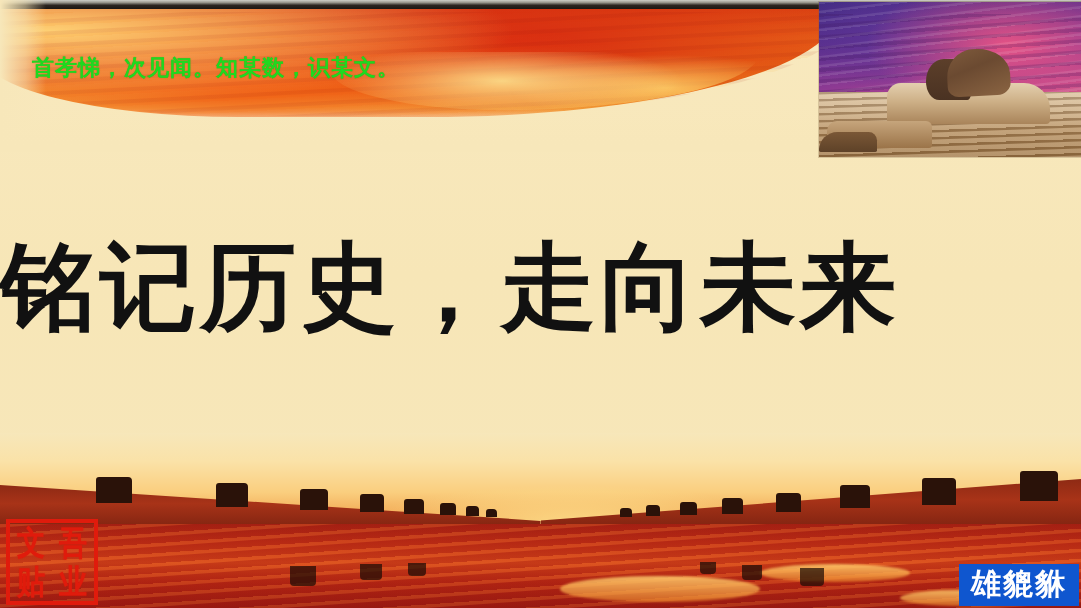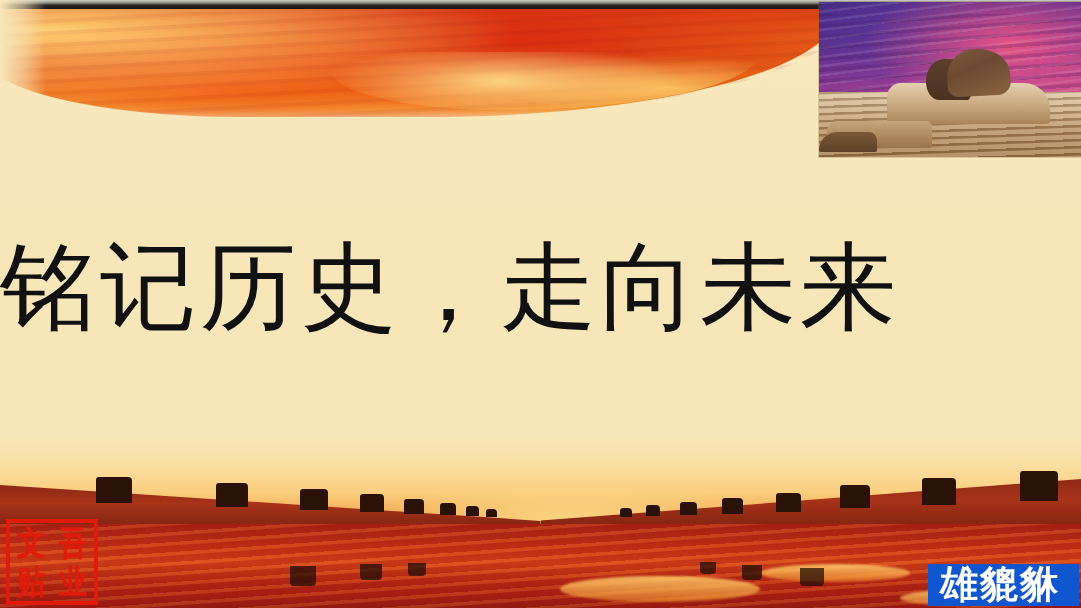--- a/index.html
+++ b/index.html
@@ -138,21 +138,21 @@
     position:absolute; left:0; bottom:3%; width:22%; height:13%;
     background:linear-gradient(180deg,#7a5736 0%,#5e4228 100%);
     border-radius:22px 10px 2px 2px;
   }
 
   
   .title{
     position:absolute; left:0; top:232px; width:864px;
     text-align:center;
     font-family:"DejaVu Sans","Liberation Sans",sans-serif;
-    font-weight:normal;
+    font-weight:bold;
     font-size:96px;
     line-height:110px;
     color:#111111;
     letter-spacing:4px;
     white-space:nowrap;
   }
 
   
   .landscape{
     position:absolute; left:0; bottom:0; width:1081px; height:175px;
@@ -229,26 +229,26 @@
     font-weight:bold;
     font-size:28px;
     line-height:1;
     text-shadow:0 0 1px rgba(224,27,12,.9);
   }
   .seal span{ display:block; transform:scaleY(1.18); }
 
   
   .badge{
     position:absolute; right:2px; bottom:2px;
-    padding:3px 19px 5px 12px;
+    padding:3px 12px 5px 12px;
     background:#0f56cf;
     color:#ffffff;
     font-family:"DejaVu Serif","Liberation Serif",serif;
     font-weight:bold;
-    font-size:38px;
+    font-size:30px;
     line-height:34px;
     letter-spacing:2px;
     white-space:nowrap;
   }
 </style>
 </head>
 <body>
 
 <div class="slide">
 
@@ -257,20 +257,21 @@
   <div class="banner">
     <div class="banner-topstrip"></div>
     <div class="cloudmass"></div>
     <div class="cloud-streaks"></div>
     <div class="cloud-bright"></div>
     <div class="banner-fade-left"></div>
     <div class="banner-fade-bottom"></div>
   </div>
 
   <div class="verse">
+    <span class="line">首孝悌，次见闻。知某数，识某文。</span>
   </div>
 
   <div class="sphinx">
     <div class="sph-sky"></div>
     <div class="sph-streaks"></div>
     <div class="sph-streaks2"></div>
     <div class="sph-ground"></div>
     <div class="sph-ground-lines"></div>
     <div class="sph-body"></div>
     <div class="sph-headdress"></div>

